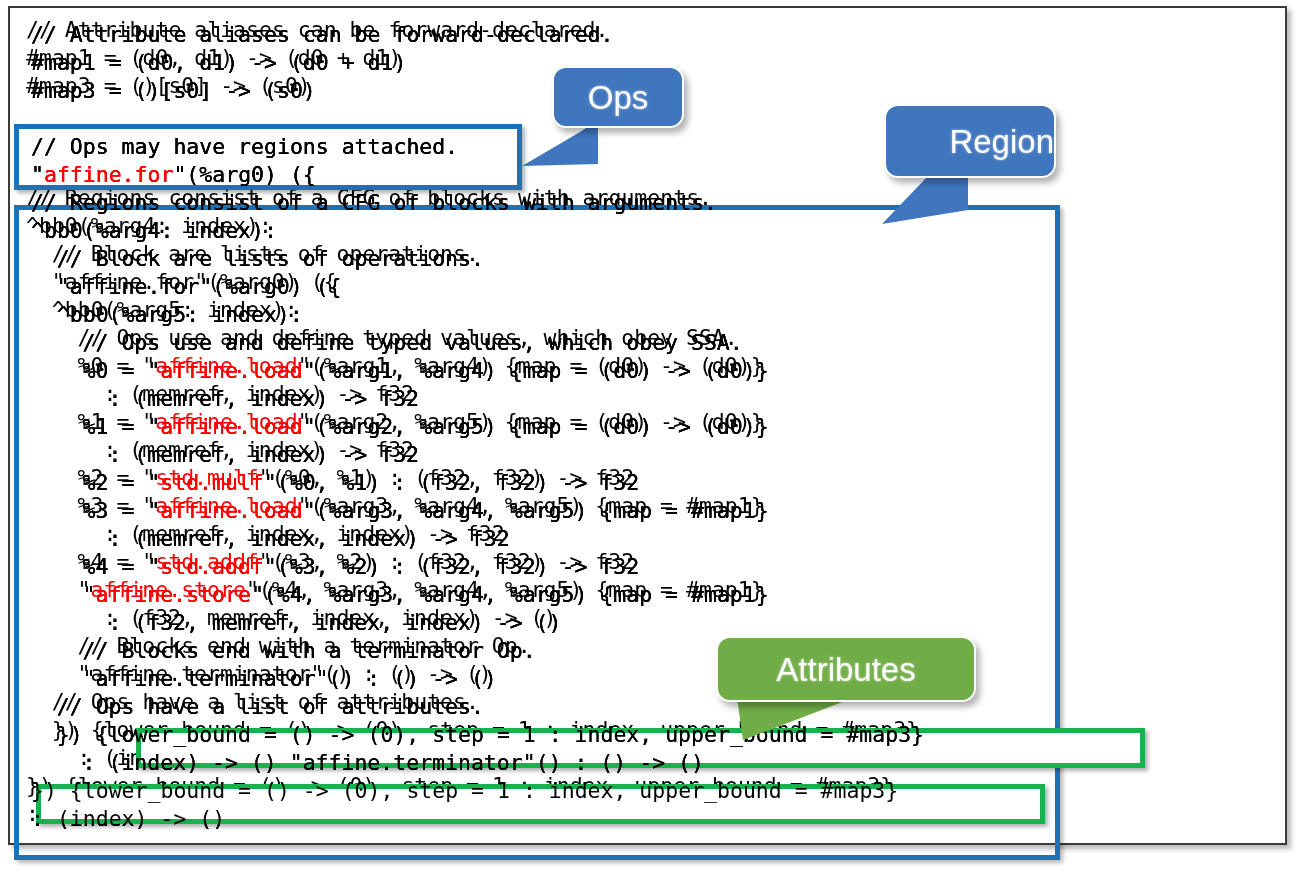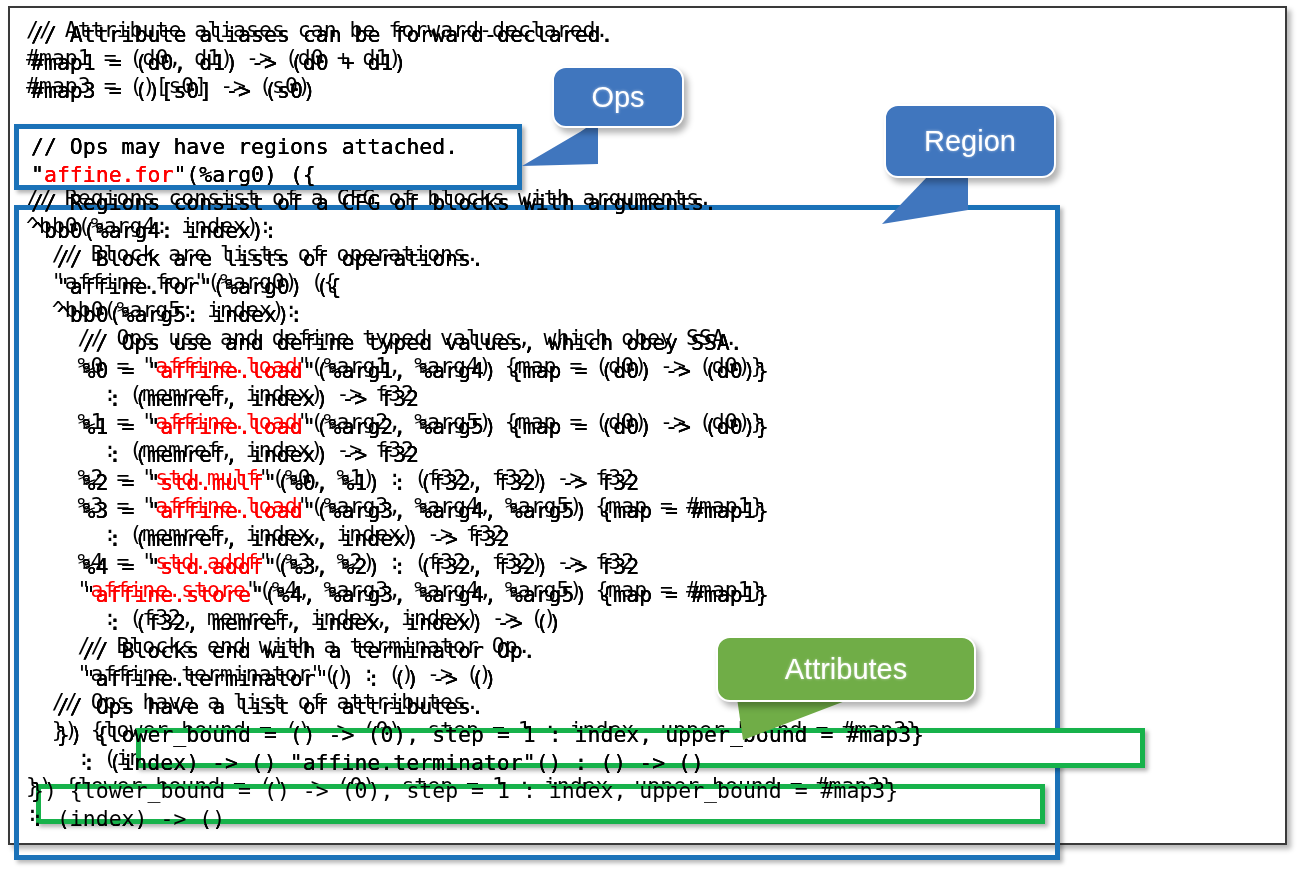--- a/index.html
+++ b/index.html
@@ -75,21 +75,21 @@
     color: #ffffff;
     font-family: "Liberation Sans", sans-serif;
     display: flex;
     align-items: center;
     justify-content: center;
     box-shadow: 4px 5px 6px rgba(0,0,0,0.30);
     border: 2px solid #ffffff;
     box-sizing: border-box;
   }
   .callout-label {
-    font-size: 29px;
+    font-size: 33px;
     line-height: 1;
     text-shadow: 0 0 3px rgba(255,255,255,0.55);
   }
   .callout-blue { background: #4076BE; }
   .callout-green { background: #70AD47; }
 
   .tail { position: absolute; }
 </style>
 </head>
 <body>
@@ -241,21 +241,21 @@
 <svg class="tail" style="left:520px; top:118px; width:80px; height:60px;" viewBox="0 0 80 60">
   <polygon points="78,2 78,46 2,48 60,14" fill="#4076BE"></polygon>
 </svg>
 <div class="callout callout-blue" style="left:552px; top:66px; width:132px; height:62px;">
   <span class="callout-label">Ops</span>
 </div>
 
 <svg class="tail" style="left:880px; top:170px; width:90px; height:60px;" viewBox="0 0 90 60">
   <polygon points="88,2 88,40 2,54 48,6" fill="#4076BE"></polygon>
 </svg>
-<div class="callout callout-blue" style="left:884px; top:104px; width:172px; height:74px;">
+<div class="callout callout-blue" style="left:884px; top:104px; width:172px; height:74px;justify-content:flex-end;">
   <span class="callout-label">Region</span>
 </div>
 
 <svg class="tail" style="left:735px; top:696px; width:120px; height:46px;" viewBox="0 0 120 46">
   <polygon points="2,2 118,2 8,44" fill="#70AD47"></polygon>
 </svg>
 <div class="callout callout-green" style="left:716px; top:636px; width:260px; height:66px;">
   <span class="callout-label">Attributes</span>
 </div>
 

